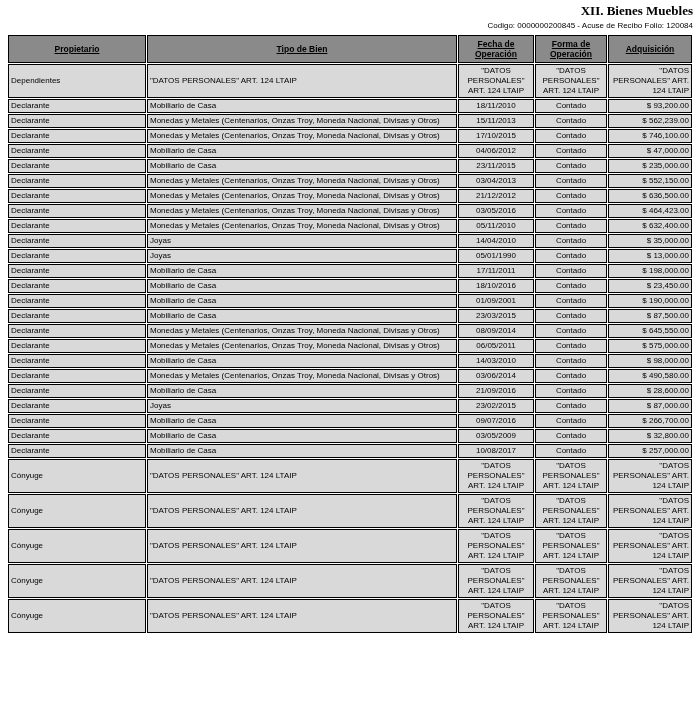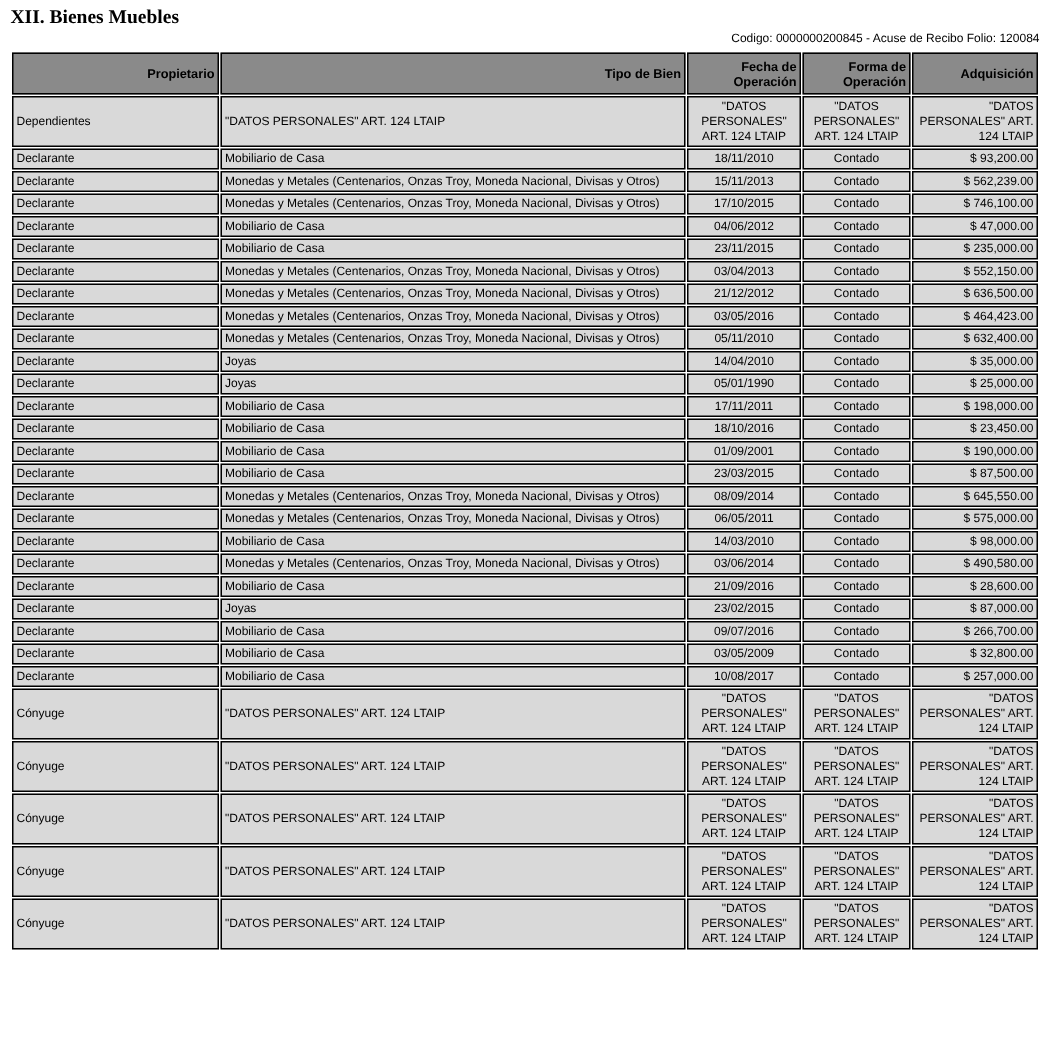--- a/index.html
+++ b/index.html
@@ -9,42 +9,44 @@
     background: #ffffff;
     font-family: "Liberation Sans", sans-serif;
     color: #000;
   }
   .page { padding: 3px 7px 0 7px; }
   .doc-title {
     font-family: "Liberation Serif", serif;
     font-size: 13px;
     font-weight: bold;
     margin: 0 0 2px 0;
+    text-align: right;
   }
   .doc-subtitle {
     font-size: 8px;
     margin: 0 0 4px 0;
     text-align: right;
   }
   table.assets {
     width: 686px;
     border-collapse: separate;
     border-spacing: 1px;
     table-layout: fixed;
     font-size: 8px;
   }
   table.assets th {
     background: #8a8a8a;
     border: 1px solid #000;
     font-weight: bold;
     font-size: 8.5px;
-    text-align: right;
+    text-align: center;
     vertical-align: middle;
     padding: 3px 2px;
     line-height: 10px;
+    text-decoration: underline;
   }
   table.assets td {
     background: #d9d9d9;
     border: 1px solid #000;
     padding: 1px 2px;
     vertical-align: middle;
     line-height: 10px;
     word-wrap: break-word;
   }
   .c-prop  { text-align: left; margin-left: 42px; }
@@ -158,21 +160,21 @@
           <td class="c-tipo">Joyas</td>
           <td class="c-fecha">14/04/2010</td>
           <td class="c-forma">Contado</td>
           <td class="c-adq">$ 35,000.00</td>
         </tr>
         <tr>
           <td class="c-prop">Declarante</td>
           <td class="c-tipo">Joyas</td>
           <td class="c-fecha">05/01/1990</td>
           <td class="c-forma">Contado</td>
-          <td class="c-adq">$ 25,000.00</td>
+          <td class="c-adq">$ 13,000.00</td>
         </tr>
         <tr>
           <td class="c-prop">Declarante</td>
           <td class="c-tipo">Mobiliario de Casa</td>
           <td class="c-fecha">17/11/2011</td>
           <td class="c-forma">Contado</td>
           <td class="c-adq">$ 198,000.00</td>
         </tr>
         <tr>
           <td class="c-prop">Declarante</td>

